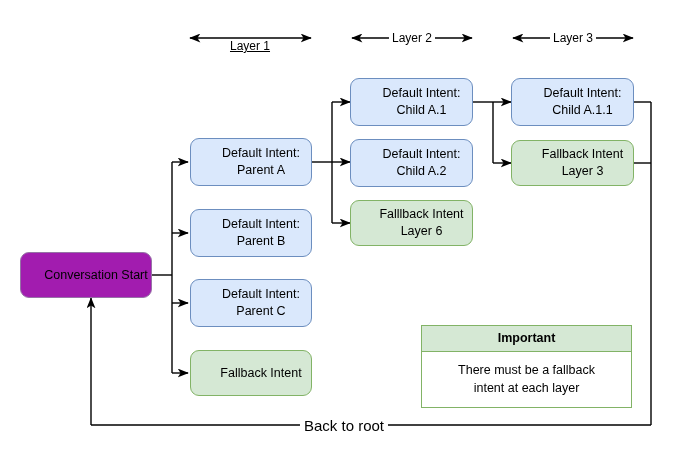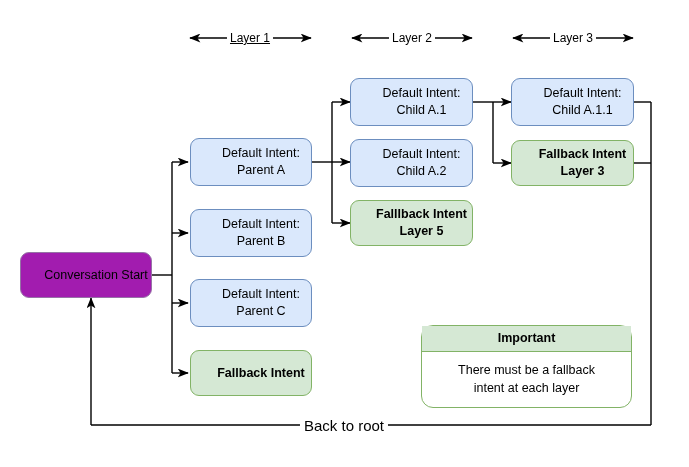--- a/index.html
+++ b/index.html
@@ -41,21 +41,20 @@
     z-index: 2;
     padding-left: 20px;
   }
   .node.blue {
     background: #dae8fc;
     border: 1px solid #6c8ebf;
   }
   .node.green {
     background: #d5e8d4;
     border: 1px solid #82b366;
-    font-weight: bold;
   }
   .node.purple {
     background: #a21caf;
     border: 1px solid #9673a6;
   }
   .layer-label {
     position: absolute;
     font-size: 12px;
     color: #000000;
     background: #ffffff;
@@ -159,47 +158,47 @@
       <g>
         <path d="M634,102 L651,102"></path>
         <path d="M634,163 L651,163"></path>
         <path d="M651,102 L651,425"></path>
         <path d="M651,425 L91,425"></path>
         <line x1="91" y1="425" x2="91" y2="298" marker-end="url(#arrow)"></line>
       </g>
     </g>
   </svg>
 
-  <div class="layer-label" style="left:250px; top:38px;text-decoration:underline;">Layer 1</div>
+  <div class="layer-label" style="left:250px; top:46px;text-decoration:underline;">Layer 1</div>
   <div class="layer-label" style="left:412px; top:38px;">Layer 2</div>
   <div class="layer-label" style="left:573px; top:38px;">Layer 3</div>
 
   <div class="node purple" style="left:20px; top:252px; width:132px; height:46px;">Conversation Start</div>
 
   <div class="node blue" style="left:190px; top:138px; width:122px; height:48px;">Default Intent:
 Parent A</div>
   <div class="node blue" style="left:190px; top:209px; width:122px; height:48px;">Default Intent:
 Parent B</div>
   <div class="node blue" style="left:190px; top:279px; width:122px; height:48px;">Default Intent:
 Parent C</div>
   <div class="node green" style="left:190px; top:350px; width:122px; height:46px;">Fallback Intent</div>
 
   <div class="node blue" style="left:350px; top:78px; width:123px; height:48px;">Default Intent:
 Child A.1</div>
   <div class="node blue" style="left:350px; top:139px; width:123px; height:48px;">Default Intent:
 Child A.2</div>
   <div class="node green" style="left:350px; top:200px; width:123px; height:46px;">Falllback Intent
-Layer 5</div>
+Layer 6</div>
 
   <div class="node blue" style="left:511px; top:78px; width:123px; height:48px;">Default Intent:
 Child A.1.1</div>
   <div class="node green" style="left:511px; top:140px; width:123px; height:46px;">Fallback Intent
 Layer 3</div>
 
   <div class="edge-label" style="left:344px; top:425px;">Back to root</div>
 
-  <div class="note" style="left:421px; top:325px; width:211px; height:83px;border-radius:12px;">
+  <div class="note" style="left:421px; top:325px; width:211px; height:83px;">
     <div class="note-header">Important</div>
     <div class="note-body">There must be a fallback
 intent at each layer</div>
   </div>
 
 </div>
 
 </body></html>

